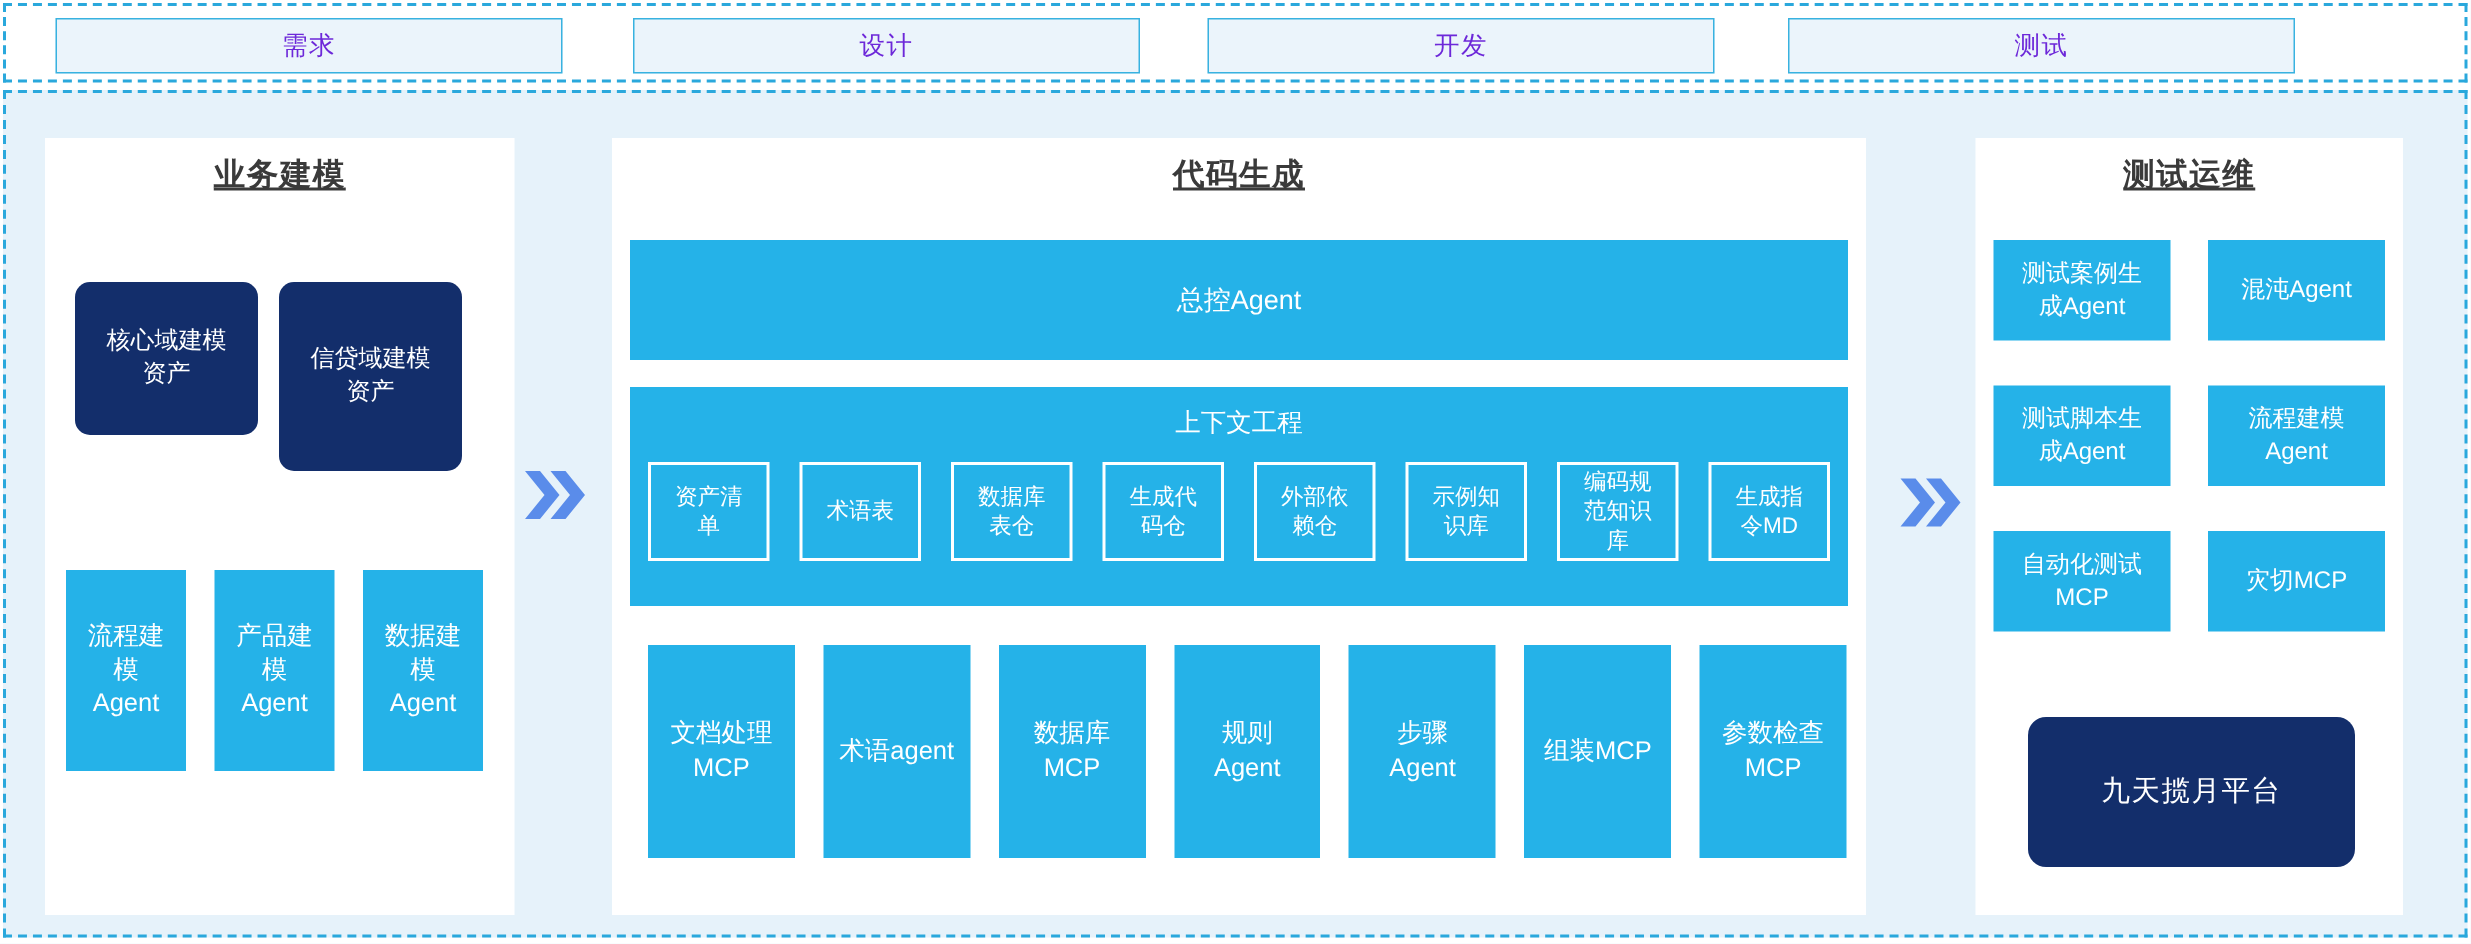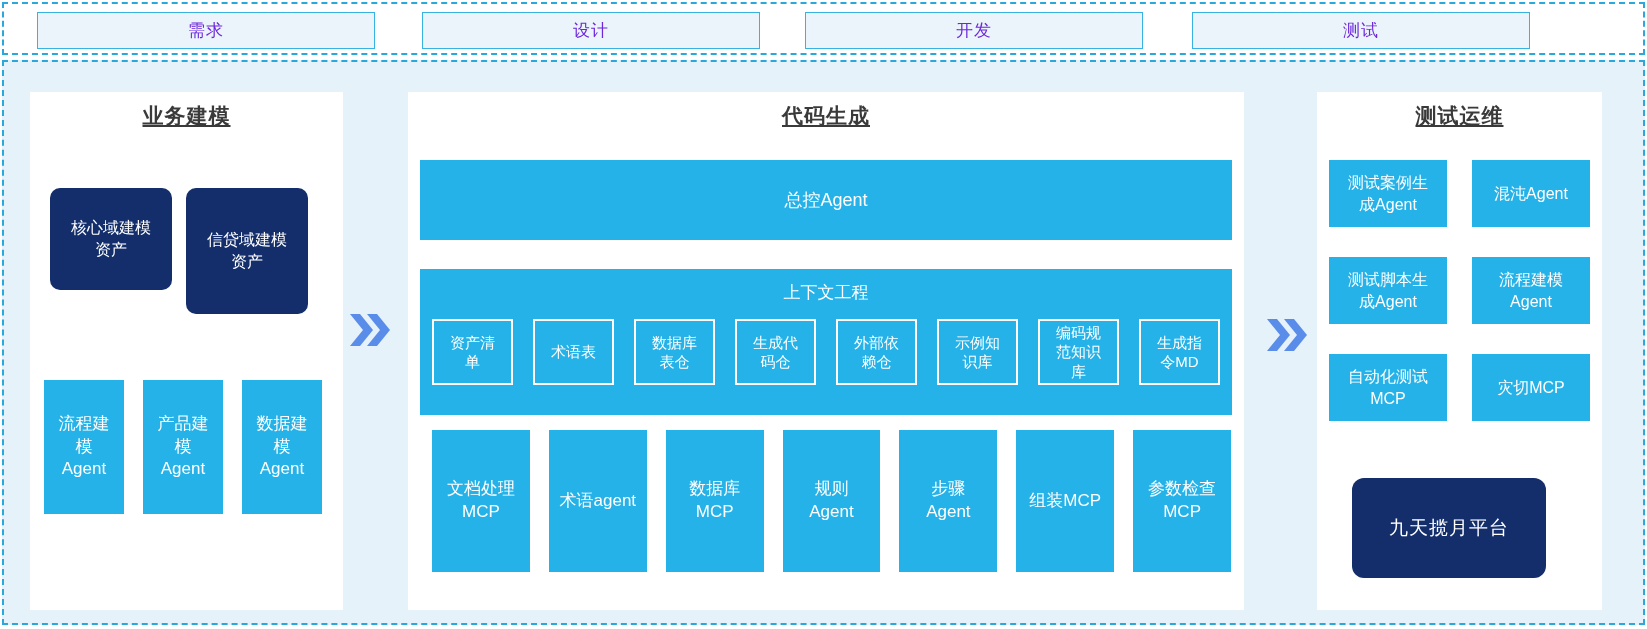--- a/index.html
+++ b/index.html
@@ -39,40 +39,40 @@
   .cyan { background:#25b2e8; }
 
   
   .asset-1 { left:20px;  top:96px; width:122px; height:102px; border-radius:10px; font-size:16px; padding:0 17px; }
   .asset-2 { left:156px; top:96px; width:122px; height:126px; border-radius:10px; font-size:16px; padding:0 17px; }
   .bm-agent { top:288px; width:80px; height:134px; font-size:17px; padding:0 14px; }
   .bm-1 { left:14px; } .bm-2 { left:113px; } .bm-3 { left:212px; }
 
   
   .master-bar { left:12px; top:68px; width:812px; height:80px; font-size:18px; }
-  .ctx-box { position:absolute; left:12px; top:166px; width:812px; height:146px; background:#25b2e8;margin-top:11px; }
+  .ctx-box { position:absolute; left:12px; top:166px; width:812px; height:146px; background:#25b2e8; }
   .ctx-title { position:absolute; top:12px; left:0; right:0; text-align:center; color:#ffffff; font-size:17px; }
   .ctx-row { position:absolute; left:12px; right:12px; top:50px; height:66px; display:flex; gap:20px; }
   .ctx-item {
     flex:1; border:2px solid #ffffff; color:#ffffff; font-size:15px;
     display:flex; align-items:center; justify-content:center; text-align:center;
     padding:0 14px; line-height:1.3;
   }
   .tools-row { position:absolute; left:24px; top:338px; width:799px; height:142px; display:flex; gap:19px; }
   .tool-box {
     flex:1; background:#25b2e8; color:#ffffff; font-size:17px;
     display:flex; align-items:center; justify-content:center; text-align:center;
     padding:0 10px; line-height:1.35;
   }
 
   
   .to-box { width:118px; height:67px; font-size:16px; padding:0 14px; }
   .c1 { left:12px; } .c2 { left:155px; }
   .r1 { top:68px; } .r2 { top:165px; } .r3 { top:262px; }
-  .platform { left:35px; top:386px; width:194px; height:100px; border-radius:12px; font-size:19px; letter-spacing:1px; }
+  .platform { left:35px; top:386px; width:218px; height:100px; border-radius:12px; font-size:19px; letter-spacing:1px; }
 
   .chev { position:absolute; width:42px; height:34px; }
 </style>
 </head>
 <body>
 
 <div class="screen">
 
   <div class="dashed-box phase-strip">
     <div class="phase-box p1">需求</div>

